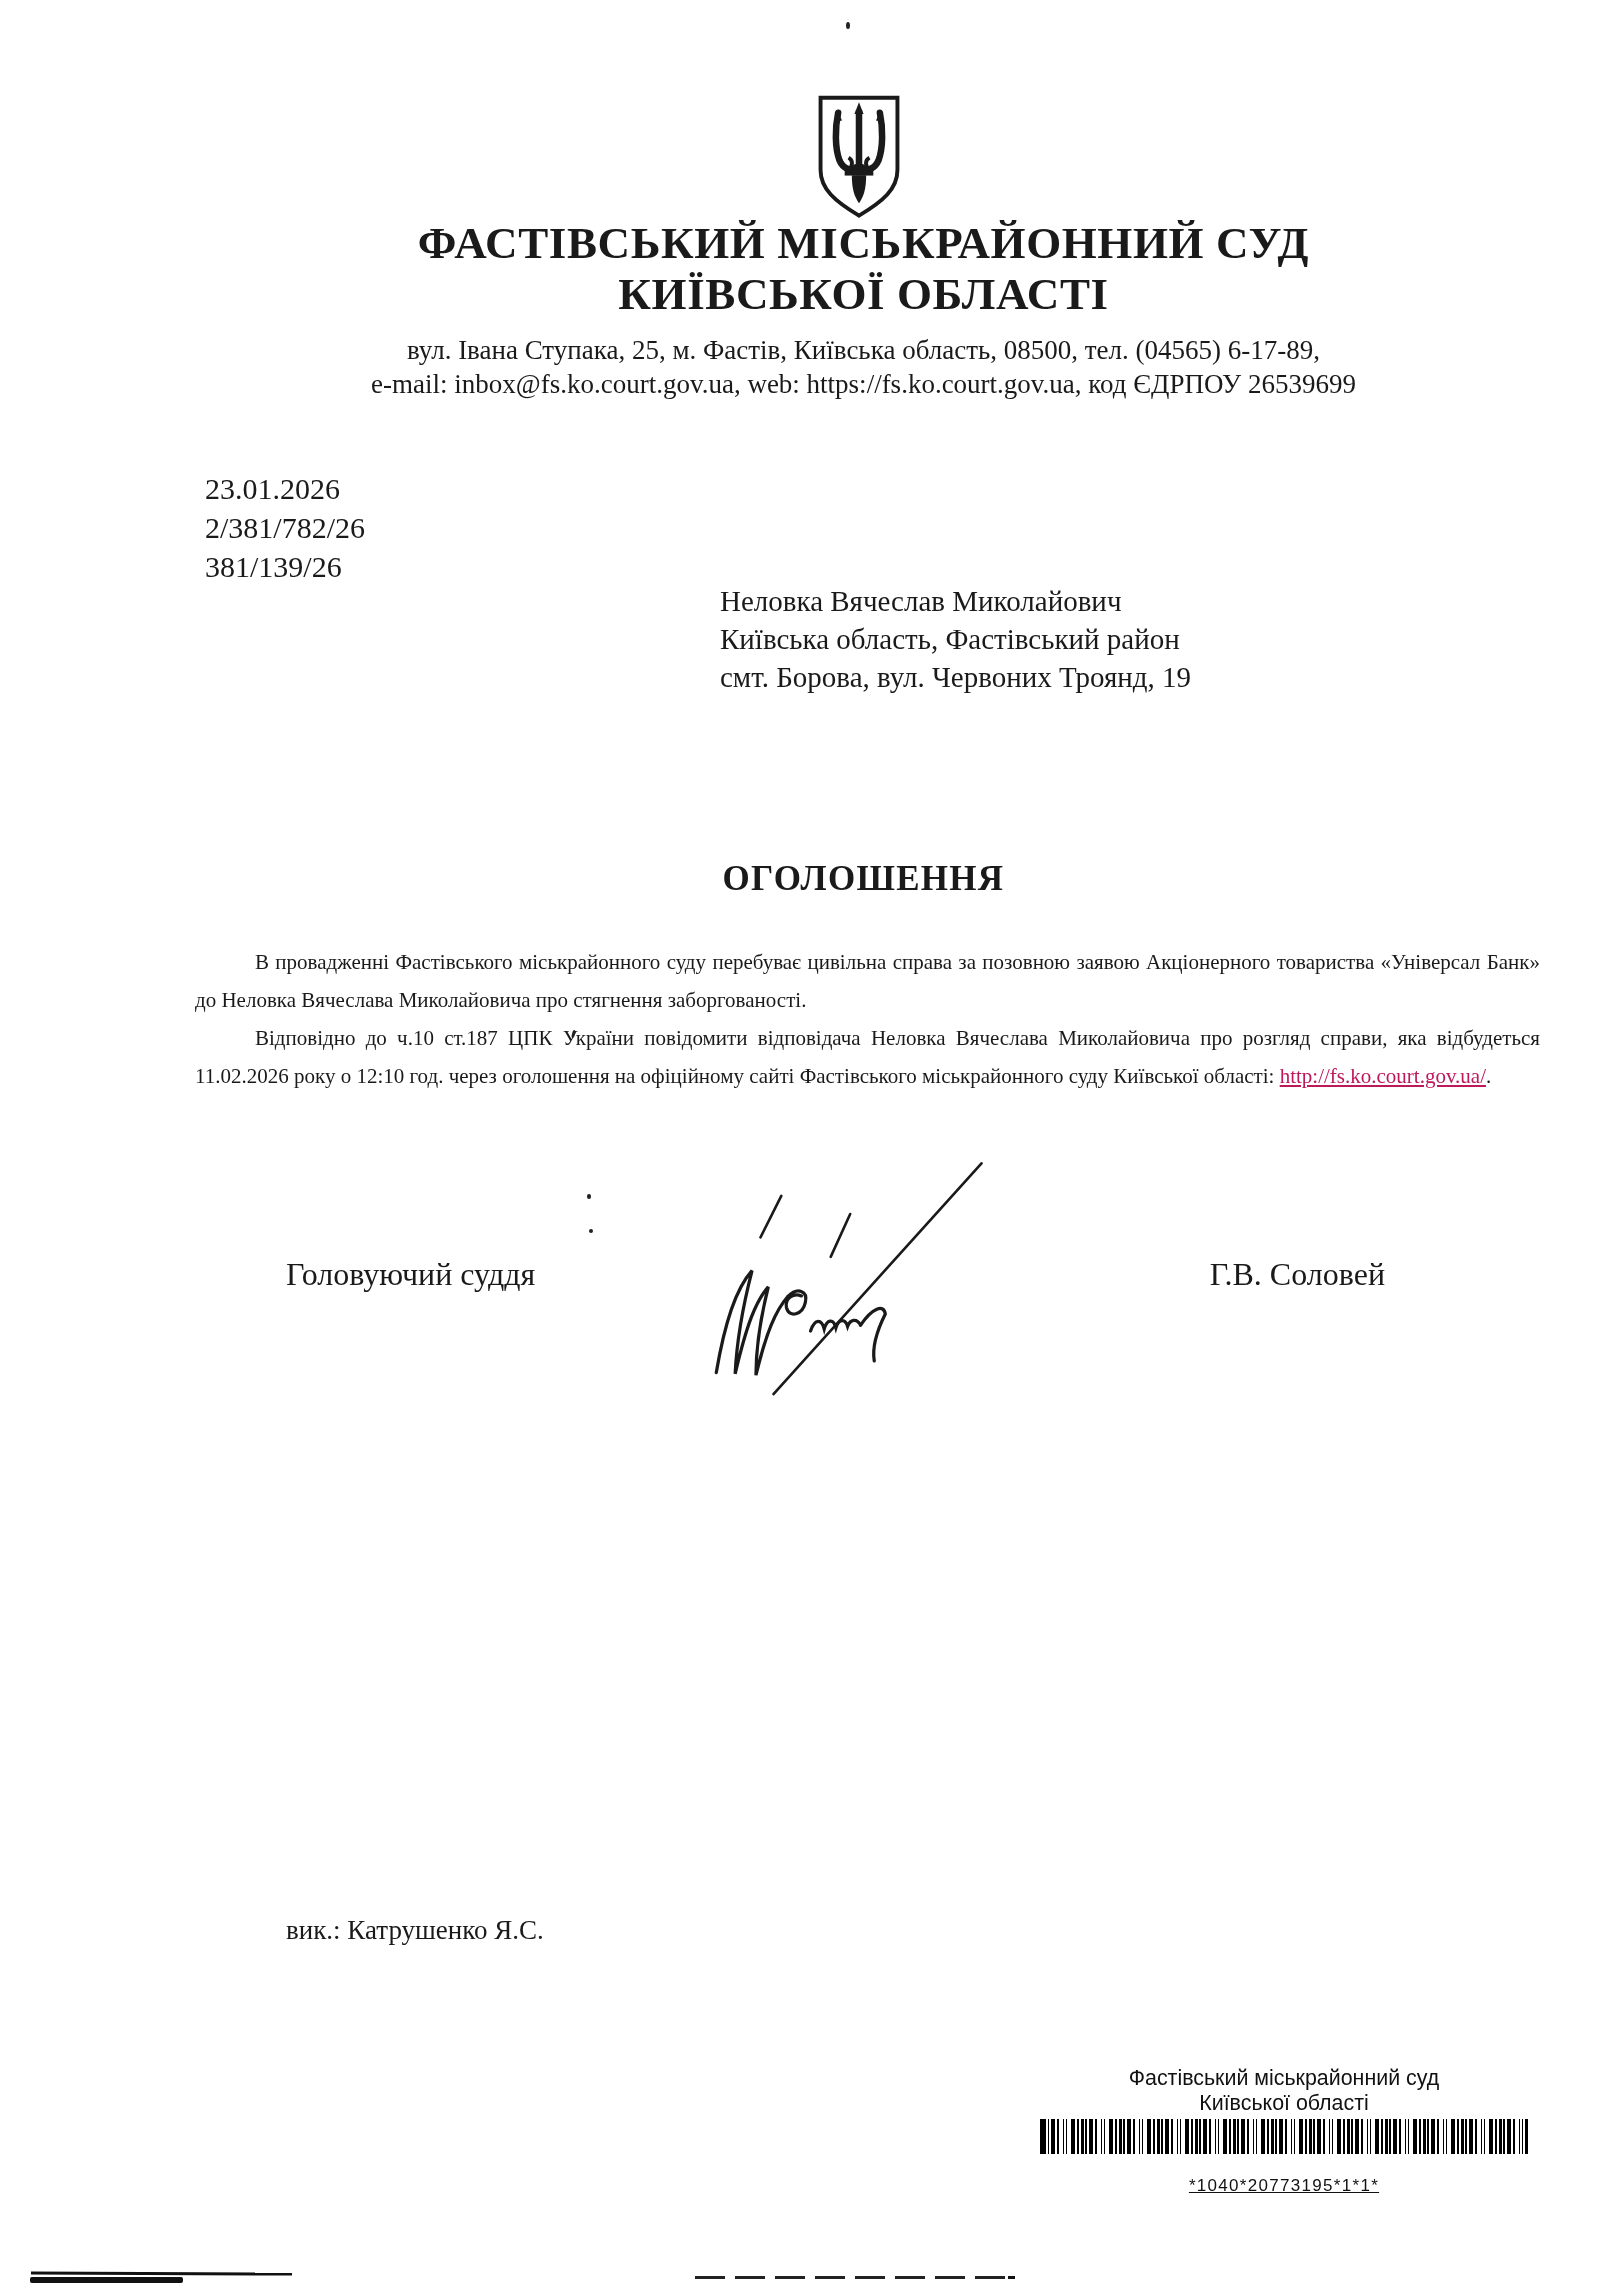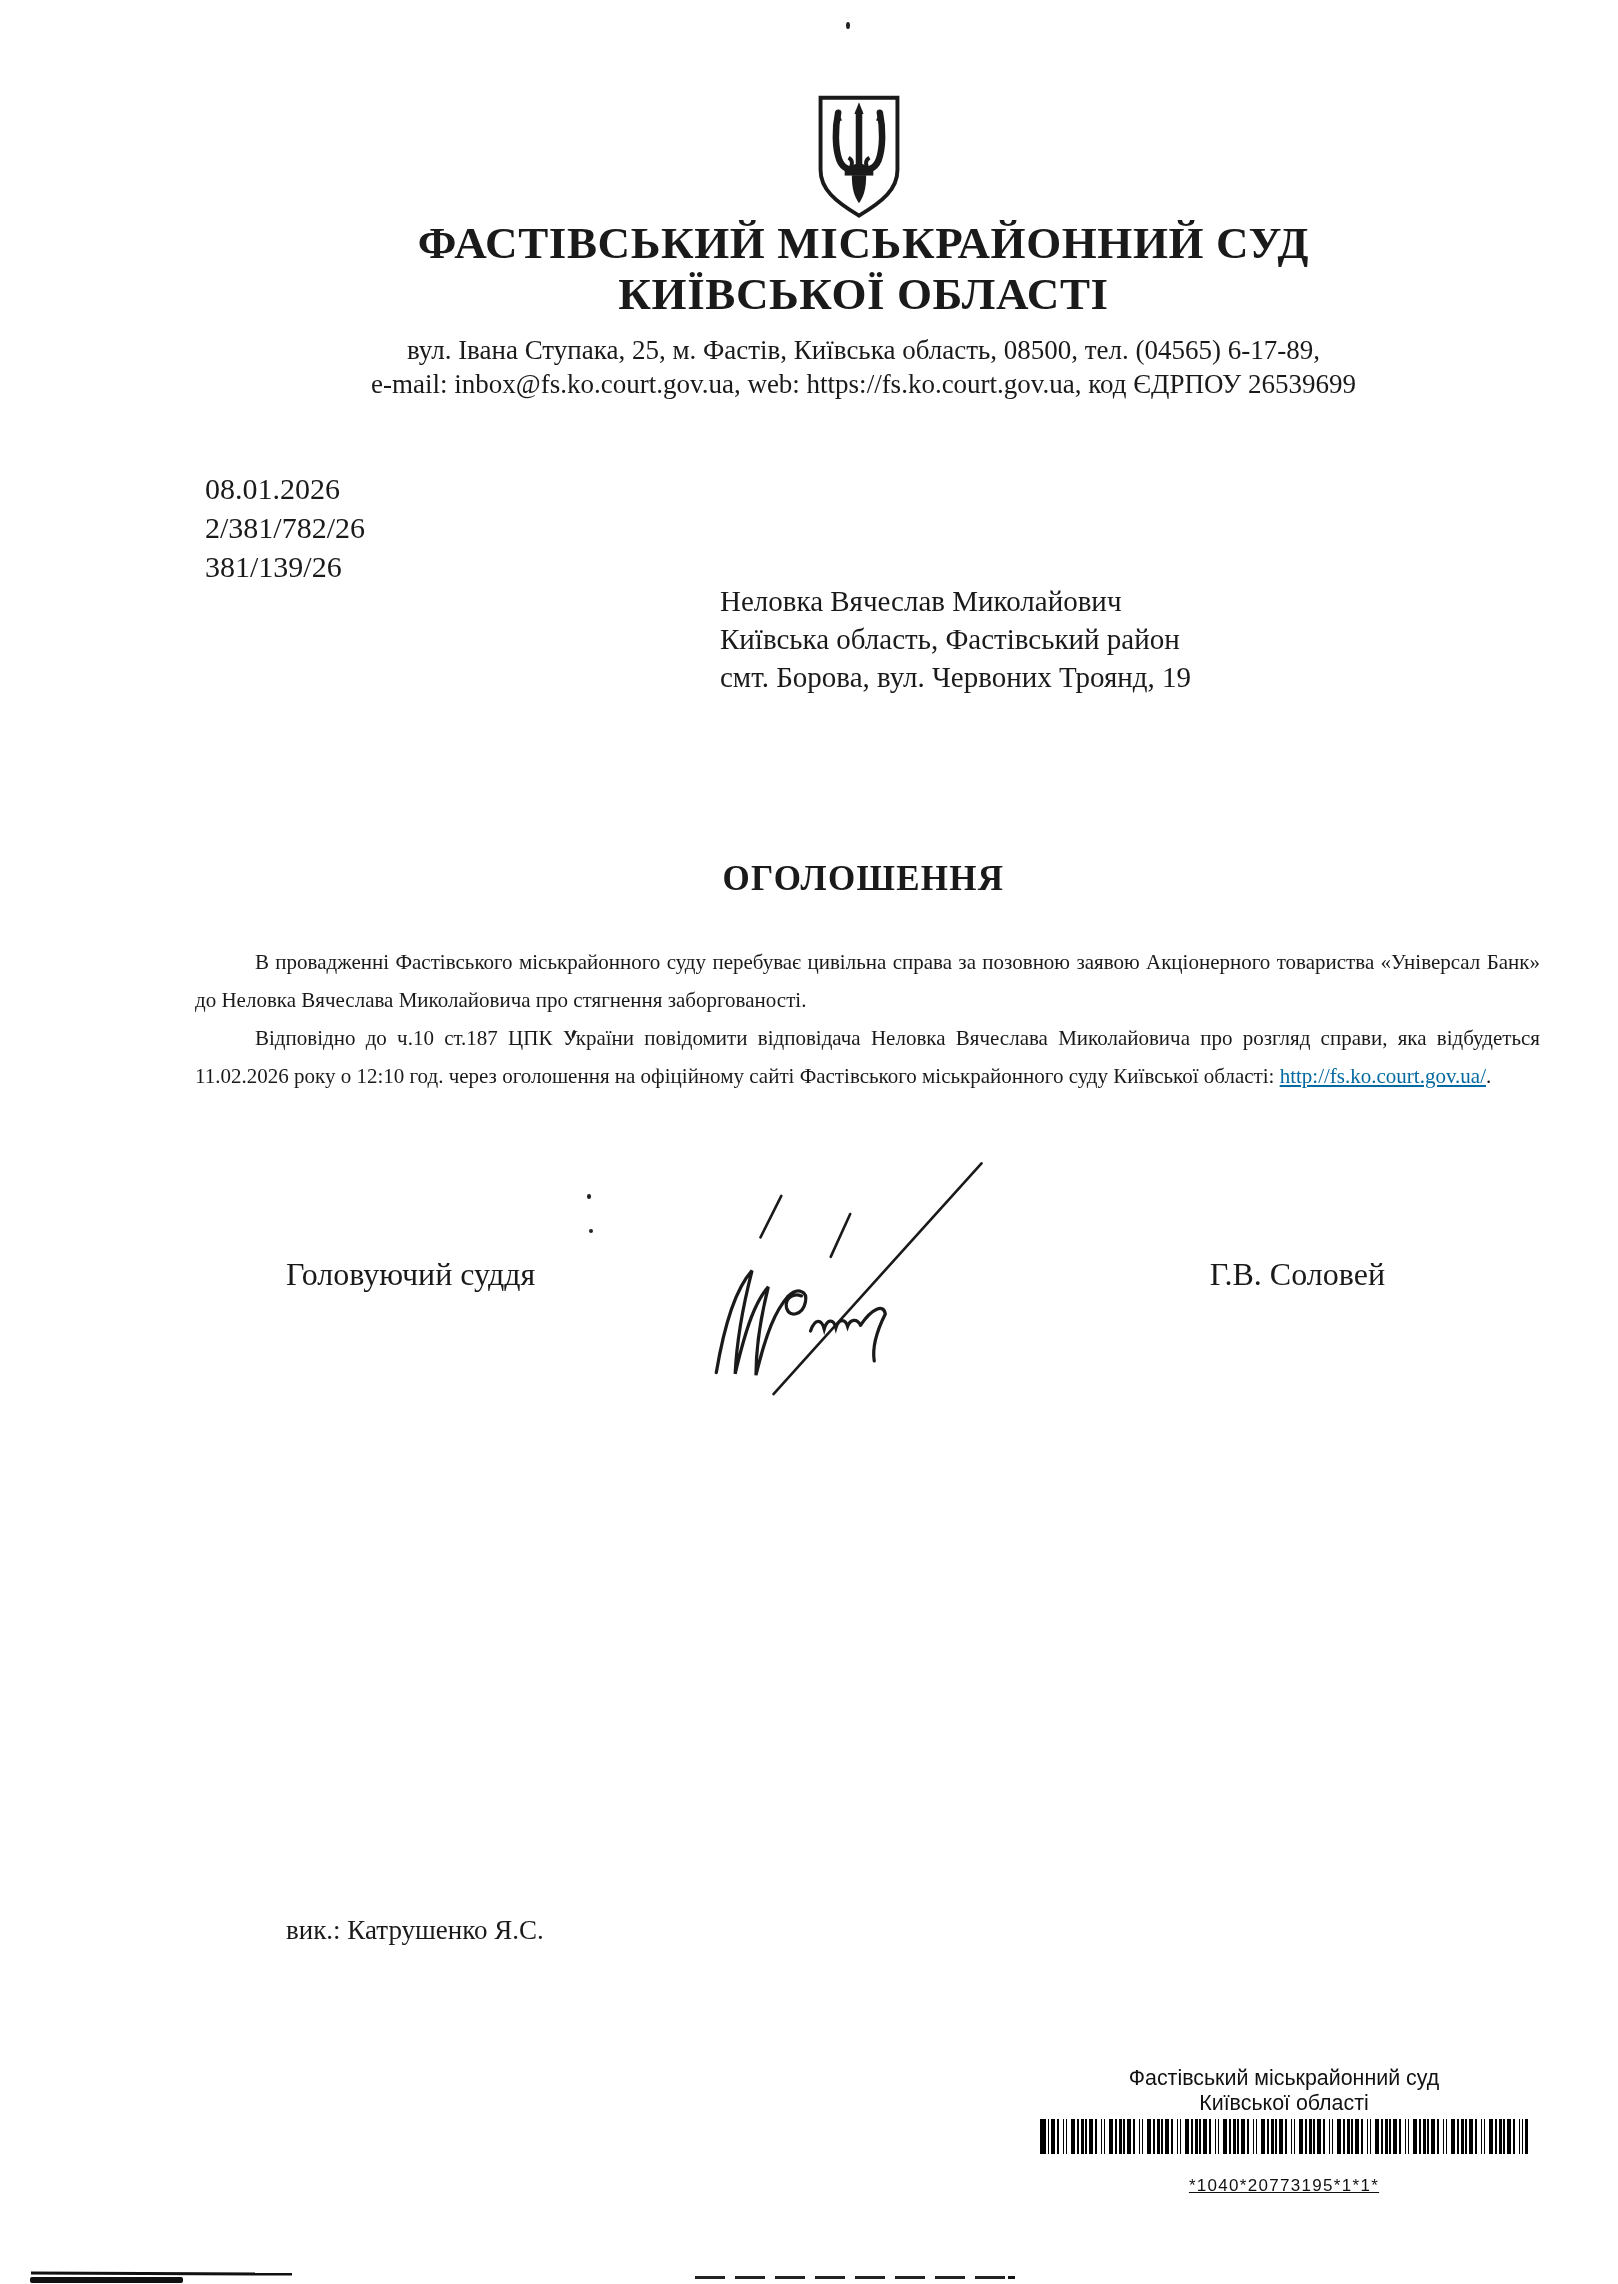--- a/index.html
+++ b/index.html
@@ -28,21 +28,21 @@
   
   .doc-title{
     position:absolute;left:214px;top:859px;width:1299px;text-align:center;
     font-weight:700;font-size:35px;letter-spacing:1.3px;
   }
   .body-text{
     position:absolute;left:195px;top:943px;width:1345px;
     font-size:21px;line-height:38px;text-align:justify;
   }
   .body-text p{margin:0;text-indent:60px;}
-  .body-text .url{text-decoration:underline;color:#0369a1;}
+  .body-text .url{text-decoration:underline;color:#be185d;}
   
   .signature-row{
     position:absolute;left:286px;top:1256px;width:1099px;
     display:flex;justify-content:space-between;
     font-size:32px;white-space:nowrap;gap:22px;
   }
   .signature-svg{position:absolute;left:676px;top:1158px;width:338px;height:242px;}
   
   .executor{position:absolute;left:286px;top:1915px;font-size:27px;}
   
@@ -103,21 +103,21 @@
     <div>ФАСТІВСЬКИЙ  МІСЬКРАЙОННИЙ СУД</div>
     <div>КИЇВСЬКОЇ ОБЛАСТІ</div>
   </div>
 
   <div class="court-address">
     <div>вул. Івана Ступака, 25, м. Фастів, Київська область, 08500, тел. (04565) 6-17-89,</div>
     <div>e-mail: inbox@fs.ko.court.gov.ua, web: https://fs.ko.court.gov.ua, код ЄДРПОУ 26539699</div>
   </div>
 
   <div class="doc-meta">
-    <div>08.01.2026</div>
+    <div>23.01.2026</div>
     <div>2/381/782/26</div>
     <div>381/139/26</div>
   </div>
 
   <div class="recipient">
     <div>Неловка Вячеслав Миколайович</div>
     <div>Київська область, Фастівський район</div>
     <div>смт. Борова, вул. Червоних Троянд, 19</div>
   </div>
 

